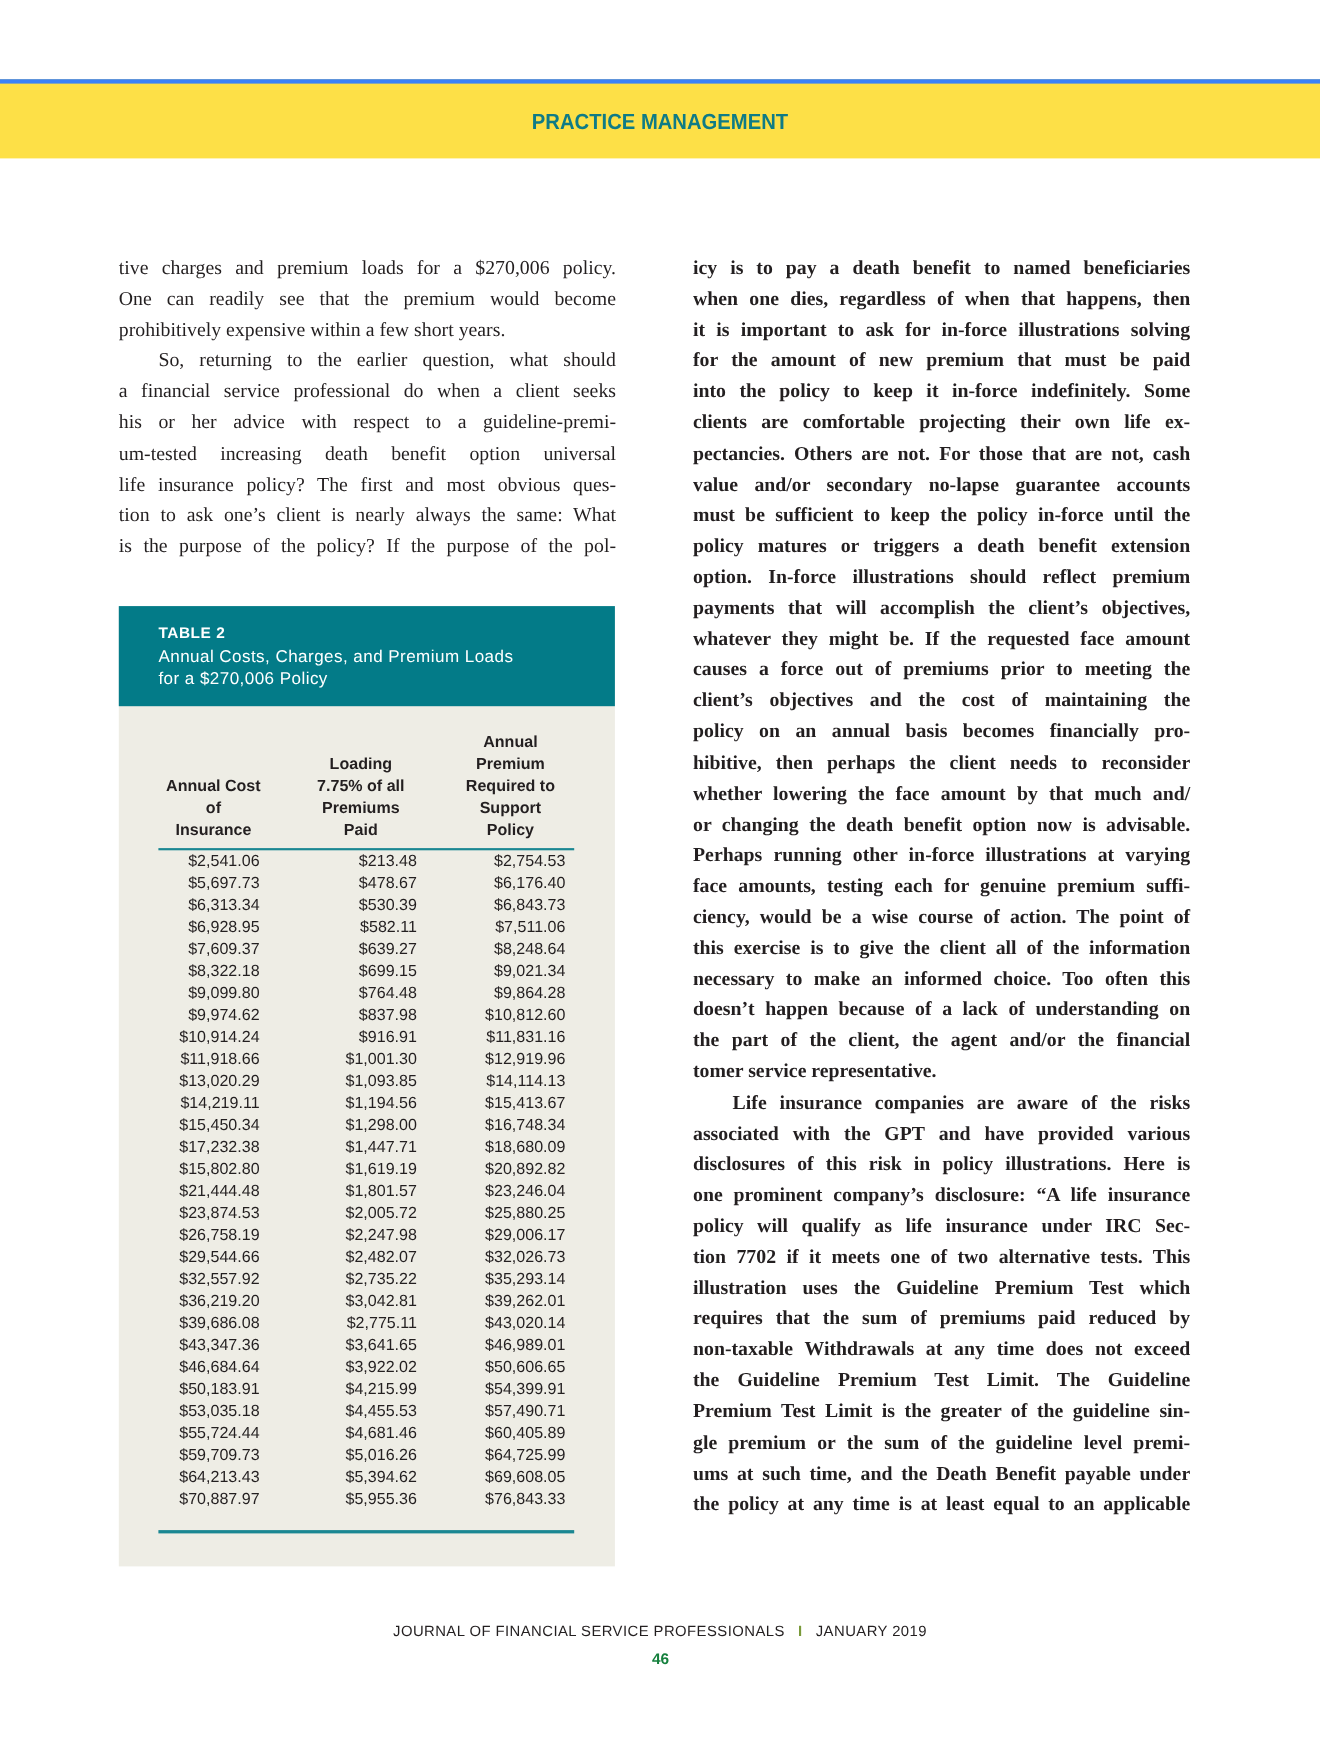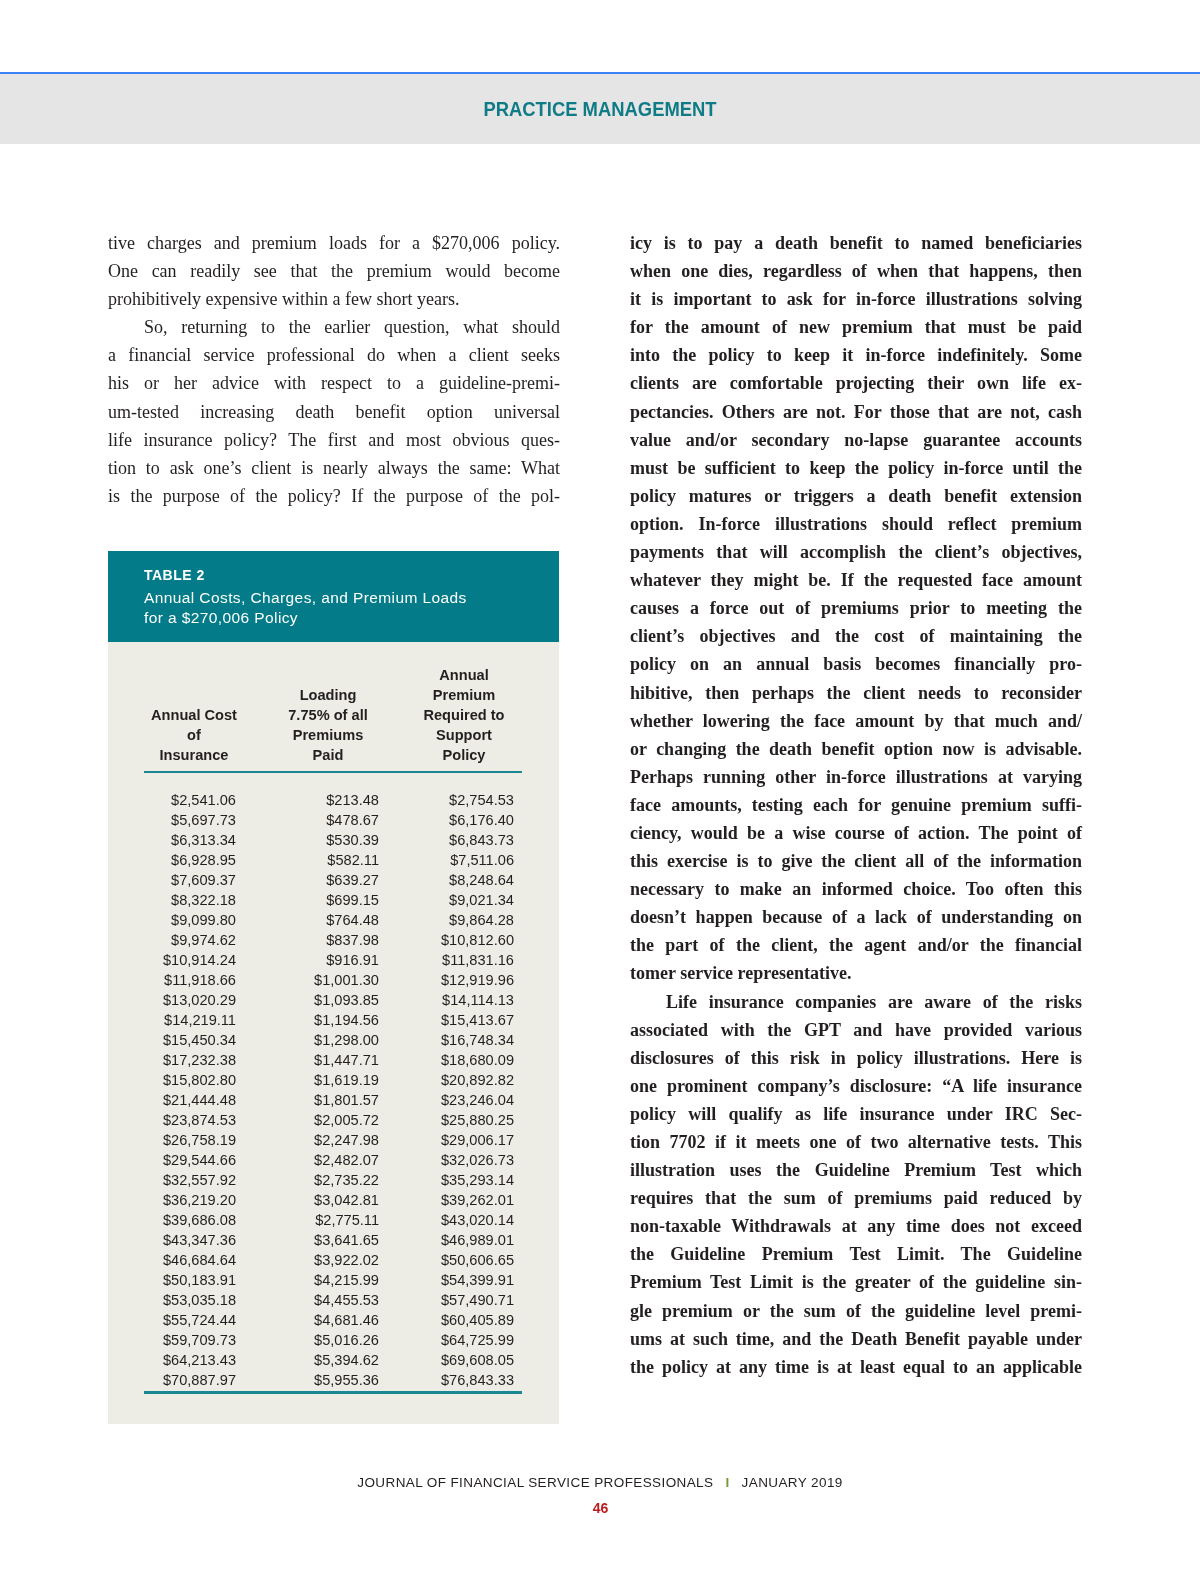--- a/index.html
+++ b/index.html
@@ -4,22 +4,22 @@
   <style>
     html, body { margin: 0; padding: 0; }
     body {
       width: 1200px; height: 1582px; position: relative;
       background: #ffffff; overflow: hidden;
       font-family: "Liberation Serif", "DejaVu Serif", serif;
       color: #231f20;
     }
     .header-band {
       position: absolute; left: 0; top: 72px; width: 1200px; height: 72px;
-      background: #e5e5e5;
-      border-top: 2px solid #3b82f6;
+      background: #fde047;
+      border-top: 4px solid #3b82f6;
       box-sizing: border-box;
     }
     .header-title {
       position: absolute; left: 0; right: 0; top: 24px;
       text-align: center;
       font-family: "Liberation Sans", "DejaVu Sans", sans-serif;
       font-weight: bold; font-size: 20px; letter-spacing: 0px;
       color: #0f7b86;
       transform: scaleX(0.92);
     }
@@ -60,38 +60,38 @@
     .col-heads { position: relative; height: 110px; }
     .ch {
       position: absolute; bottom: 8px;
       font-weight: bold; font-size: 14.6px; line-height: 20px;
       text-align: center;
     }
     .ch0 { left: 0; width: 100px; }
     .ch1 { left: 132px; width: 104px; }
     .ch2 { left: 268px; width: 104px; }
     .rule-top { position: absolute; left: 0; top: 108px; width: 378px; height: 2px; background: #1a8792; }
-    .rows { position: relative; padding-top: 17px; }
+    .rows { position: relative; }
     .row { position: relative; height: 20px; font-size: 14.6px; line-height: 20px; }
     .cell { position: absolute; top: 0; text-align: right; }
     .c0 { right: 286px; }
     .c1 { right: 143px; }
     .c2 { right: 8px; }
     .rule-bottom { position: absolute; left: 36px; top: 840px; width: 378px; height: 3px; background: #1a8792; }
 
     .footer {
       position: absolute; left: 0; right: 0; top: 1475px; text-align: center;
       font-family: "Liberation Sans", "DejaVu Sans", sans-serif;
       font-size: 13.5px; letter-spacing: 0.4px; color: #231f20;
     }
     .footer .sep { color: #7a9a3a; margin: 0 12px; font-weight: bold; }
     .page-num {
       position: absolute; left: 1px; right: 0; top: 1500px; text-align: center;
       font-family: "Liberation Sans", "DejaVu Sans", sans-serif;
-      font-weight: bold; font-size: 14px; color: #b91c1c;
+      font-weight: bold; font-size: 14px; color: #15803d;
     }
   </style>
 </head>
 <body>
 
 <div class="header-band">
   <div class="header-title">PRACTICE MANAGEMENT</div>
 </div>
 
 <div class="col col-left" id="left-col">

